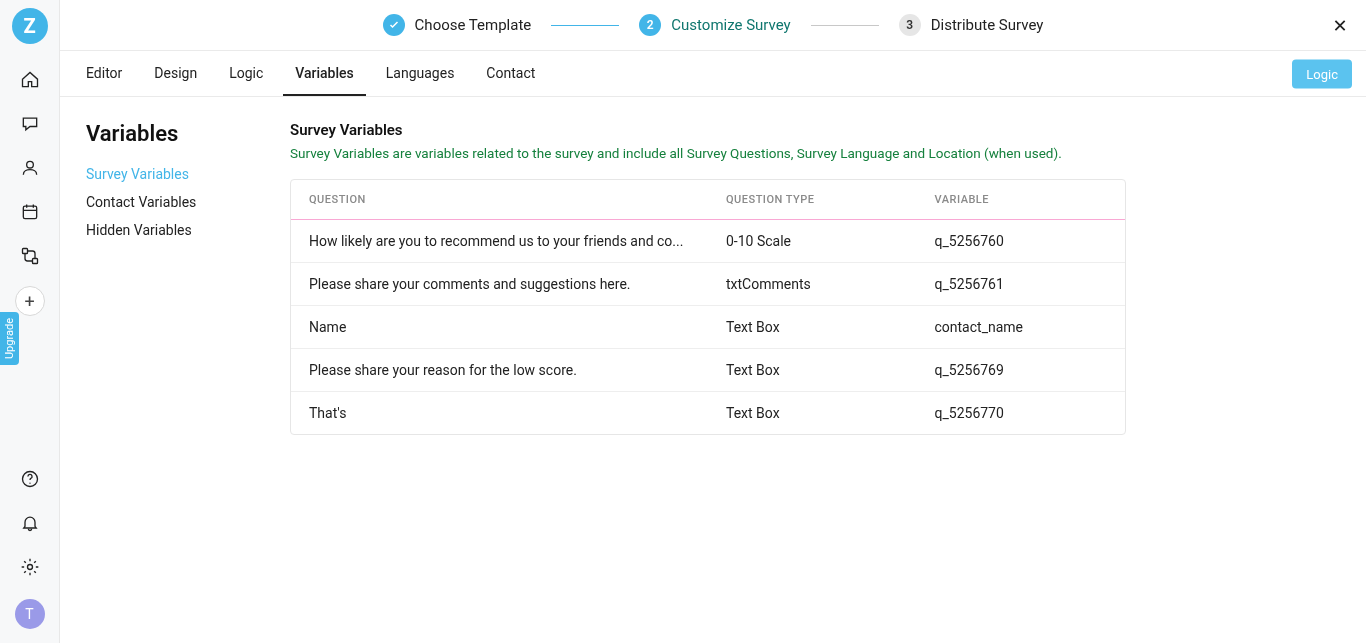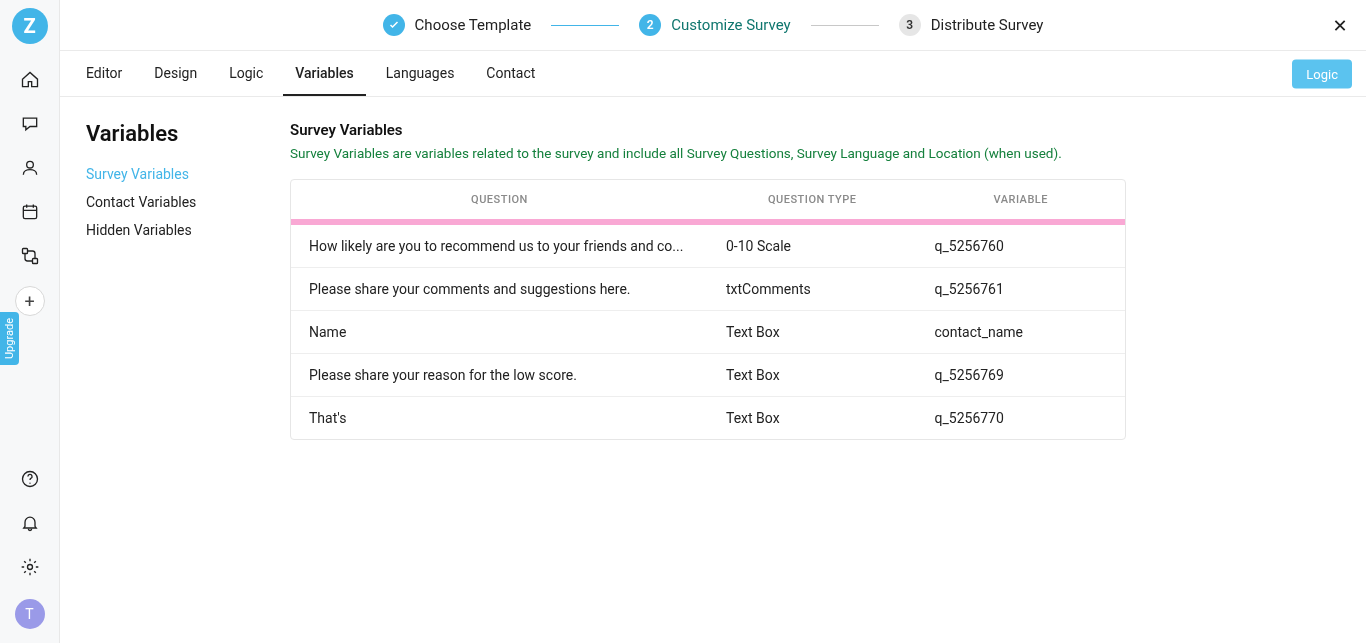--- a/index.html
+++ b/index.html
@@ -82,22 +82,22 @@
     .sidemenu { width: 200px; flex-shrink: 0; }
     .sidemenu h1 { font-size: 22px; font-weight: 600; color: #111; margin-bottom: 20px; }
     .sidemenu-item { font-size: 14px; color: #222; margin-bottom: 12px; cursor: pointer; }
     .sidemenu-item.active { color: #42b5e8; }
 
     .pane { flex: 1; padding-left: 4px; max-width: 840px; }
     .pane-title { font-size: 15px; font-weight: 600; color: #111; margin-bottom: 6px; }
     .pane-desc { font-size: 13.5px; color: #15803d; margin-bottom: 18px; }
 
     .tbl { width: 100%; border: 1px solid #e6e6e6; border-radius: 4px; border-collapse: separate; border-spacing: 0; }
-    .tbl th { text-align: center; font-size: 11px; font-weight: 500; color: #8a8a8a;
-      padding: 13px 18px; letter-spacing: 0.5px; border-bottom: 6px solid #f9a8d4; }
+    .tbl th { text-align: left; font-size: 11px; font-weight: 500; color: #8a8a8a;
+      padding: 13px 18px; letter-spacing: 0.5px; border-bottom: 1px solid #f9a8d4; }
     .tbl td { font-size: 14px; color: #222; padding: 13px 18px; border-bottom: 1px solid #eeeeee; }
     .tbl tbody tr:last-child td { border-bottom: none; }
     .tbl .col-q { width: 50%; white-space: nowrap; overflow: hidden; text-overflow: ellipsis; max-width: 0; }
     .tbl .col-t { width: 25%; }
     .tbl .col-v { width: 25%; }
   </style>
 </head>
 <body>
 
 <div class="left-rail">

